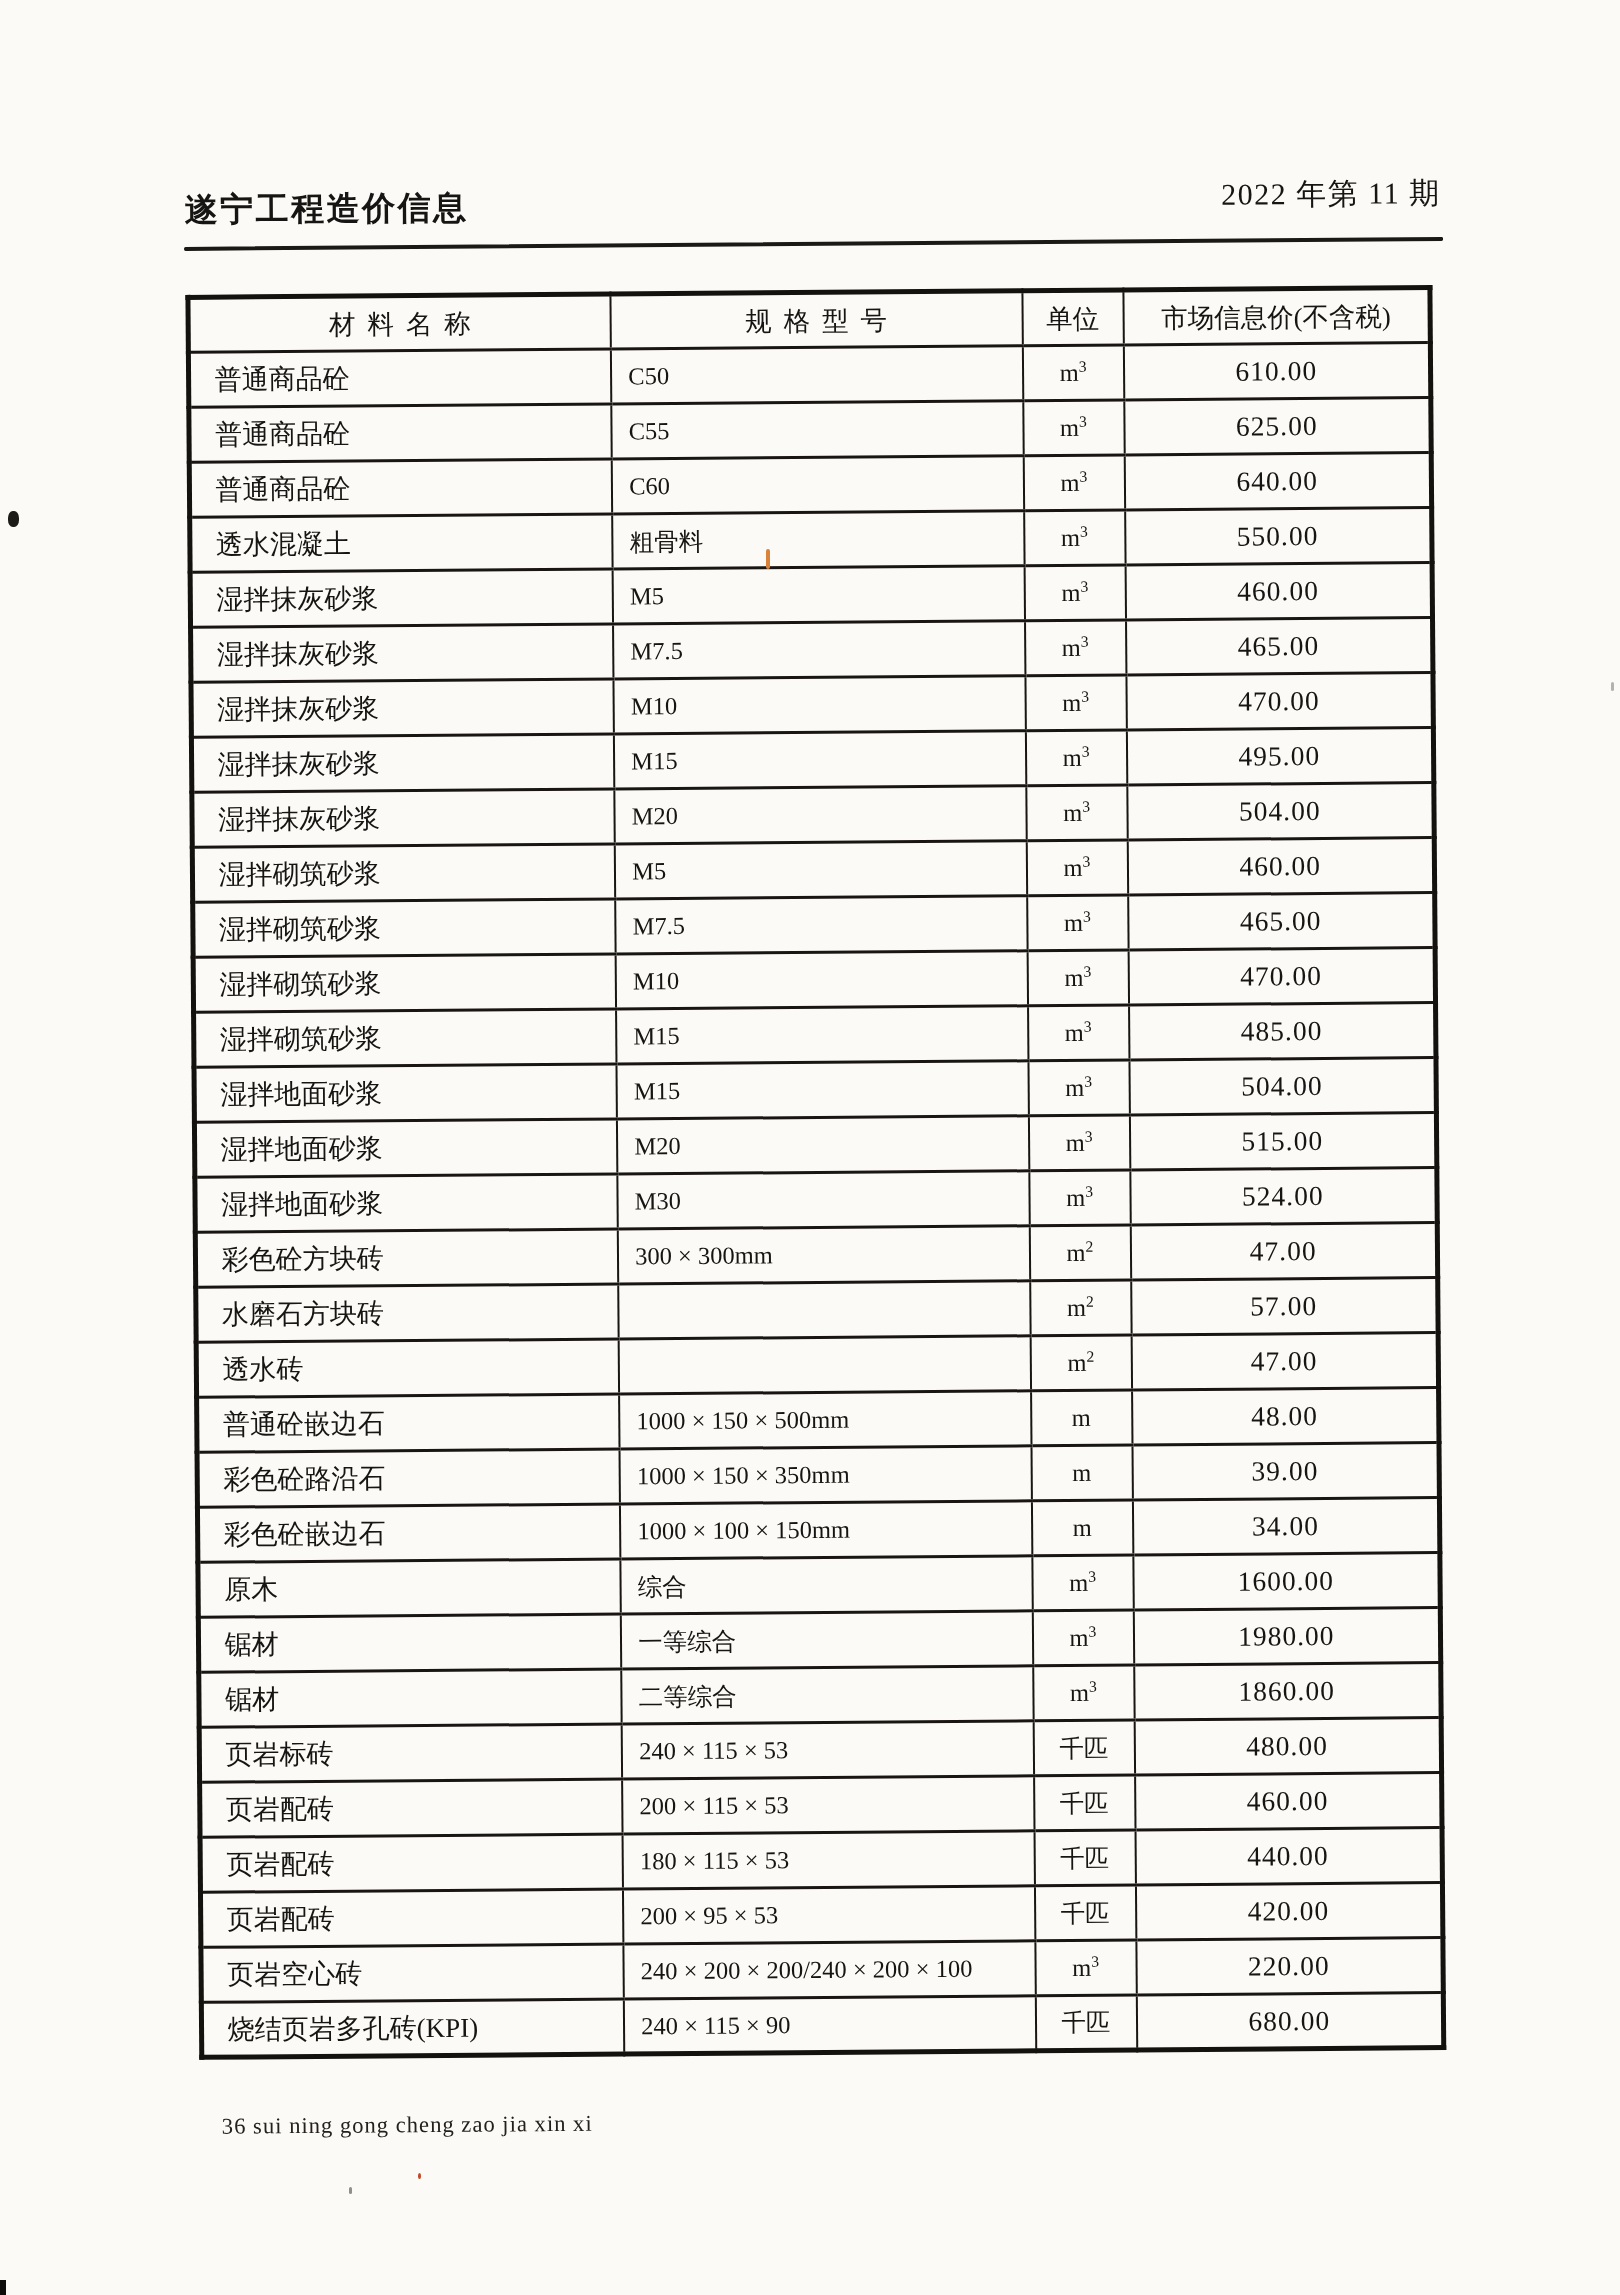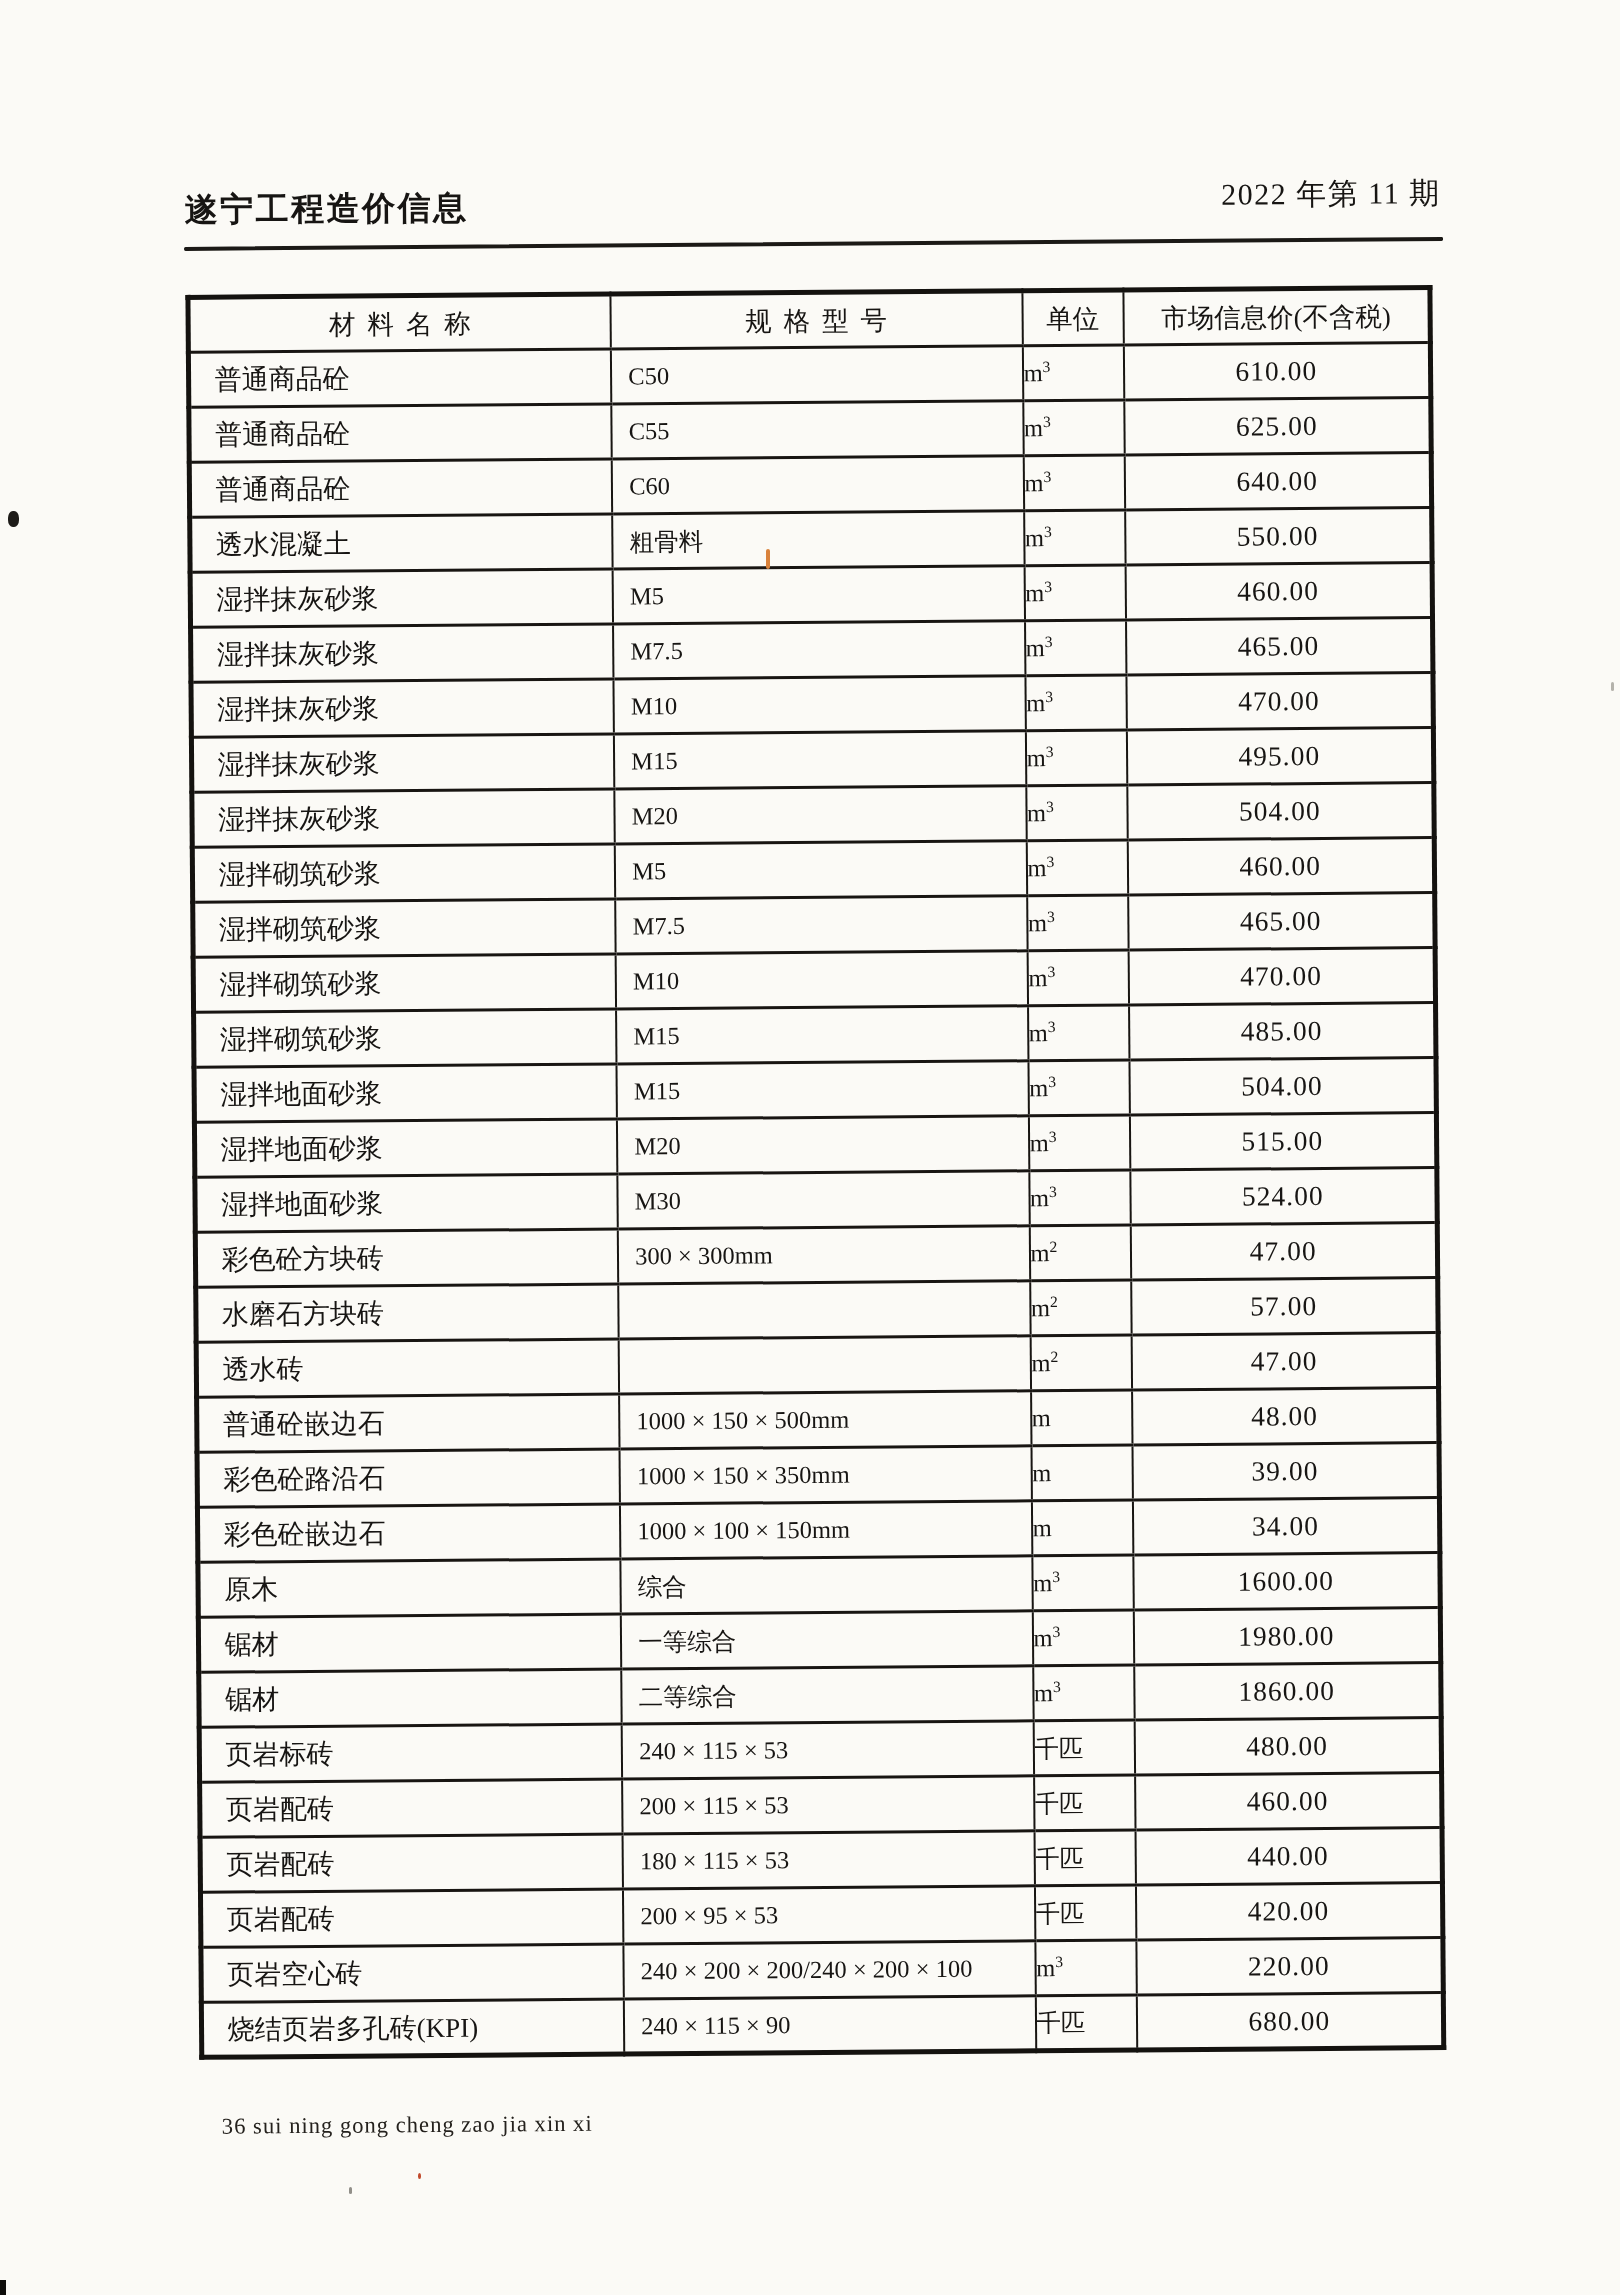--- a/index.html
+++ b/index.html
@@ -37,21 +37,21 @@
     border:2px solid #181512;
     border-top-width:3.4px;border-bottom-width:3.4px;
     height:55px;box-sizing:border-box;
     padding:0;overflow:hidden;white-space:nowrap;
     font-weight:normal;
   }
   .price-table th{font-size:26.5px;text-align:center;}
   th.spread{letter-spacing:0.45em;text-indent:0.45em;}
   td.cell-material{font-size:27px;text-align:left;padding-left:23.6px;}
   td.cell-spec{font-size:24.5px;text-align:left;padding-left:16.7px;}
-  td.cell-unit{font-size:24.5px;margin-left:21px;}
+  td.cell-unit{font-size:24.5px;text-align:center;margin-left:21px;}
   td.cell-unit sup{font-size:15.7px;vertical-align:super;line-height:0;}
   td.cell-price{font-size:27.5px;text-align:center;letter-spacing:1px;}
   .doc-footer{
     position:absolute;left:214px;top:2109px;
     font-size:22.6px;letter-spacing:1px;white-space:nowrap;color:#24211d;
   }
   
   .mark{position:absolute;}
   .mark-left-edge{left:7.9px;top:511px;width:10.8px;height:15.7px;background:#1d1b18;border-radius:45%;}
   .mark-bottom-corner{left:0px;top:2280px;width:6.4px;height:15px;background:#0e0d0b;}

